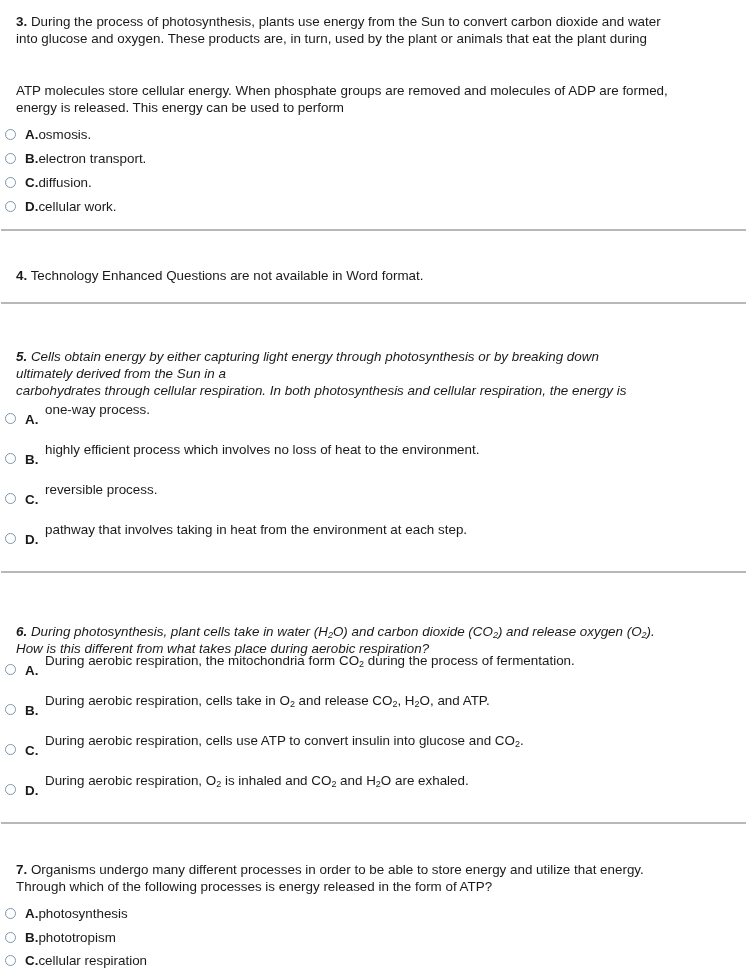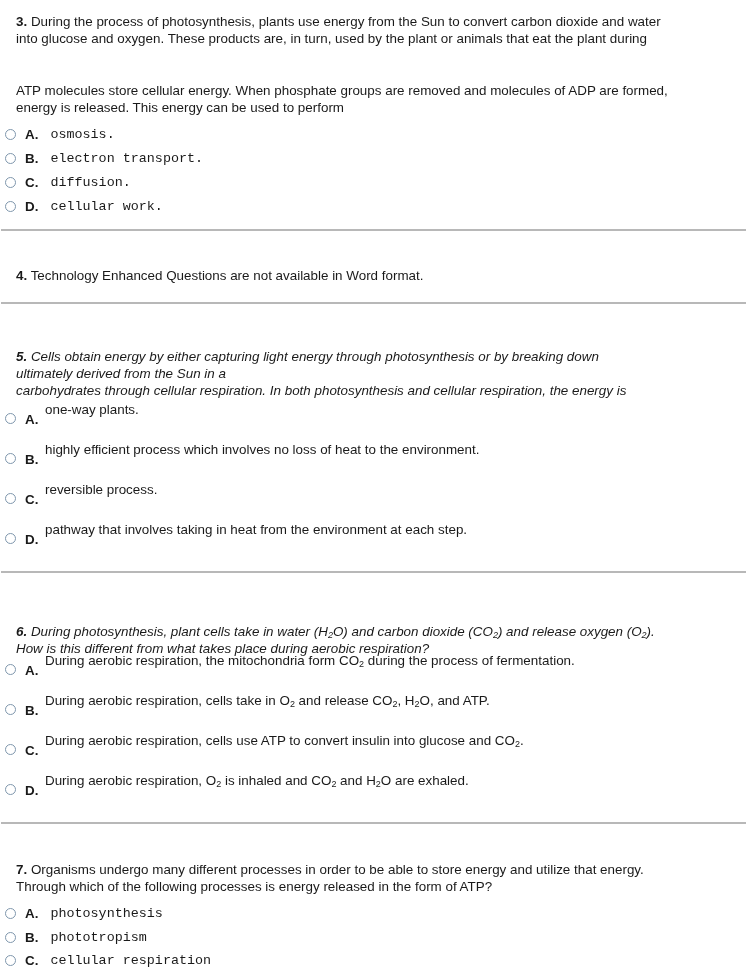--- a/index.html
+++ b/index.html
@@ -10,21 +10,21 @@
     .abs { position: absolute; }
     .para { left: 4px; width: 740px; line-height: 17px; margin: 12px; }
     .num { font-weight: bold; }
     .divider { left: 1px; width: 745px; height: 0; border-top: 2px solid #b8b8b8; }
     .opt { left: 5px; height: 20px; display: flex; align-items: center; }
     .radio {
       width: 11px; height: 11px; border: 1.3px solid #7f97ad; border-radius: 50%;
       background: #fff; box-sizing: border-box; display: inline-block; flex: none;
     }
     .opt .letter { font-weight: bold; margin-left: 9px; }
-    .opt .txt { margin-left: 12px; font-family: Liberation Mono, monospace; }
+    .opt .txt { margin-left: 0; }
     .opt2 { left: 5px; height: 24px; }
     .opt2 .radio { position: absolute; left: 0; top: 11px; }
     .opt2 .letter { position: absolute; left: 20px; top: 10px; font-weight: bold; }
     .opt2 .txt { position: absolute; left: 40px; top: 0; white-space: nowrap; }
     sub { font-size: 9px; vertical-align: -2px; line-height: 0; }
   </style>
 </head>
 <body>
 
 <div class="abs para" style="top:1px;">
@@ -67,21 +67,21 @@
 
 <div class="abs para" style="top:336px;font-style:italic;">
   <div><span class="num">5.</span> <span>Cells obtain energy by either capturing light energy through photosynthesis or by breaking down</span></div>
   <div>ultimately derived from the Sun in a</div>
   <div>carbohydrates through cellular respiration. In both photosynthesis and cellular respiration, the energy is</div>
 </div>
 
 <div class="abs opt2" style="top:402px;">
   <span class="radio"></span>
   <span class="letter">A.</span>
-  <span class="txt">one-way plants.</span>
+  <span class="txt">one-way process.</span>
 </div>
 <div class="abs opt2" style="top:442px;">
   <span class="radio"></span>
   <span class="letter">B.</span>
   <span class="txt">highly efficient process which involves no loss of heat to the environment.</span>
 </div>
 <div class="abs opt2" style="top:482px;">
   <span class="radio"></span>
   <span class="letter">C.</span>
   <span class="txt">reversible process.</span>

